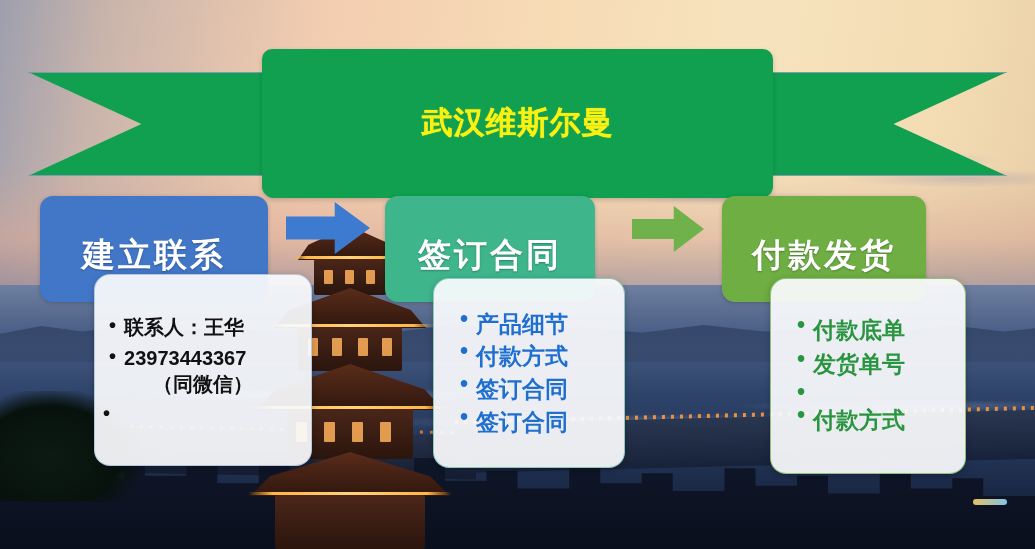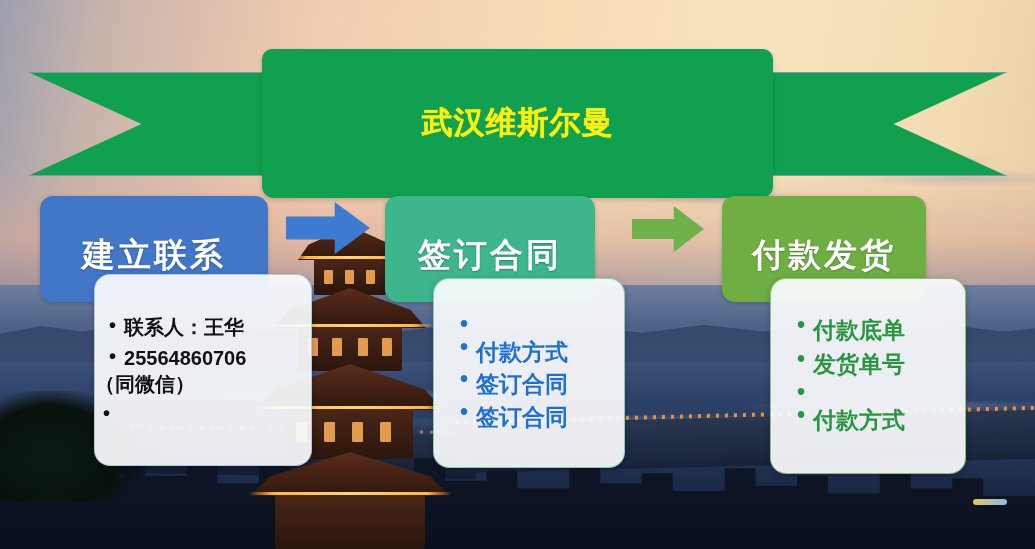--- a/index.html
+++ b/index.html
@@ -187,21 +187,21 @@
 
   
   .step1{left:40px;}
   .step1 .step-head{width:228px;height:106px;background:#4277c8;}
   .step1 .step-card{
     left:54px;top:78px;width:218px;height:192px;
     border:1px solid rgba(170,190,215,.8);
     padding:6px 0 8px 0;
   }
   .step1 .bullet-row{color:#111111;font-size:20px;line-height:1.28;}
-  .step1 .b-sub{color:#111111;font-size:20px;font-weight:bold;text-align:left;line-height:1.28;}
+  .step1 .b-sub{color:#111111;font-size:20px;font-weight:bold;text-align:center;line-height:1.28;}
 
   
   .step2{left:385px;}
   .step2 .step-head{width:210px;height:106px;background:#3fb58c;}
   .step2 .step-card{
     left:48px;top:82px;width:192px;height:190px;
     border:1px solid rgba(110,190,170,.75);
     padding:6px 0 6px 26px;
   }
   .step2 .bullet-row{color:#1f6fd0;font-size:23px;line-height:1.42;}
@@ -300,40 +300,41 @@
       <div class="step-head">
         <span class="step-head-text">建立联系</span>
       </div>
       <div class="step-card">
         <div class="bullet-row" style="padding-left:14px;">
           <span class="dot">•</span>
           <span>联系人：王华</span>
         </div>
         <div class="bullet-row" style="padding-left:14px;margin-top:6px;">
           <span class="dot">•</span>
-          <span>25564860706</span>
+          <span>23973443367</span>
         </div>
         <div class="b-sub">（同微信）</div>
         <div class="bullet-row" style="padding-left:8px;margin-top:6px;">
           <span class="dot">•</span>
         </div>
       </div>
     </div>
 
     <div class="arrow arrow1">
       <div class="arrow-shape"></div>
     </div>
 
     <div class="step step2">
       <div class="step-head">
         <span class="step-head-text">签订合同</span>
       </div>
       <div class="step-card">
         <div class="bullet-row">
           <span class="dot">•</span>
+          <span>产品细节</span>
         </div>
         <div class="bullet-row">
           <span class="dot">•</span>
           <span>付款方式</span>
         </div>
         <div class="bullet-row">
           <span class="dot">•</span>
           <span>签订合同</span>
         </div>
         <div class="bullet-row">

